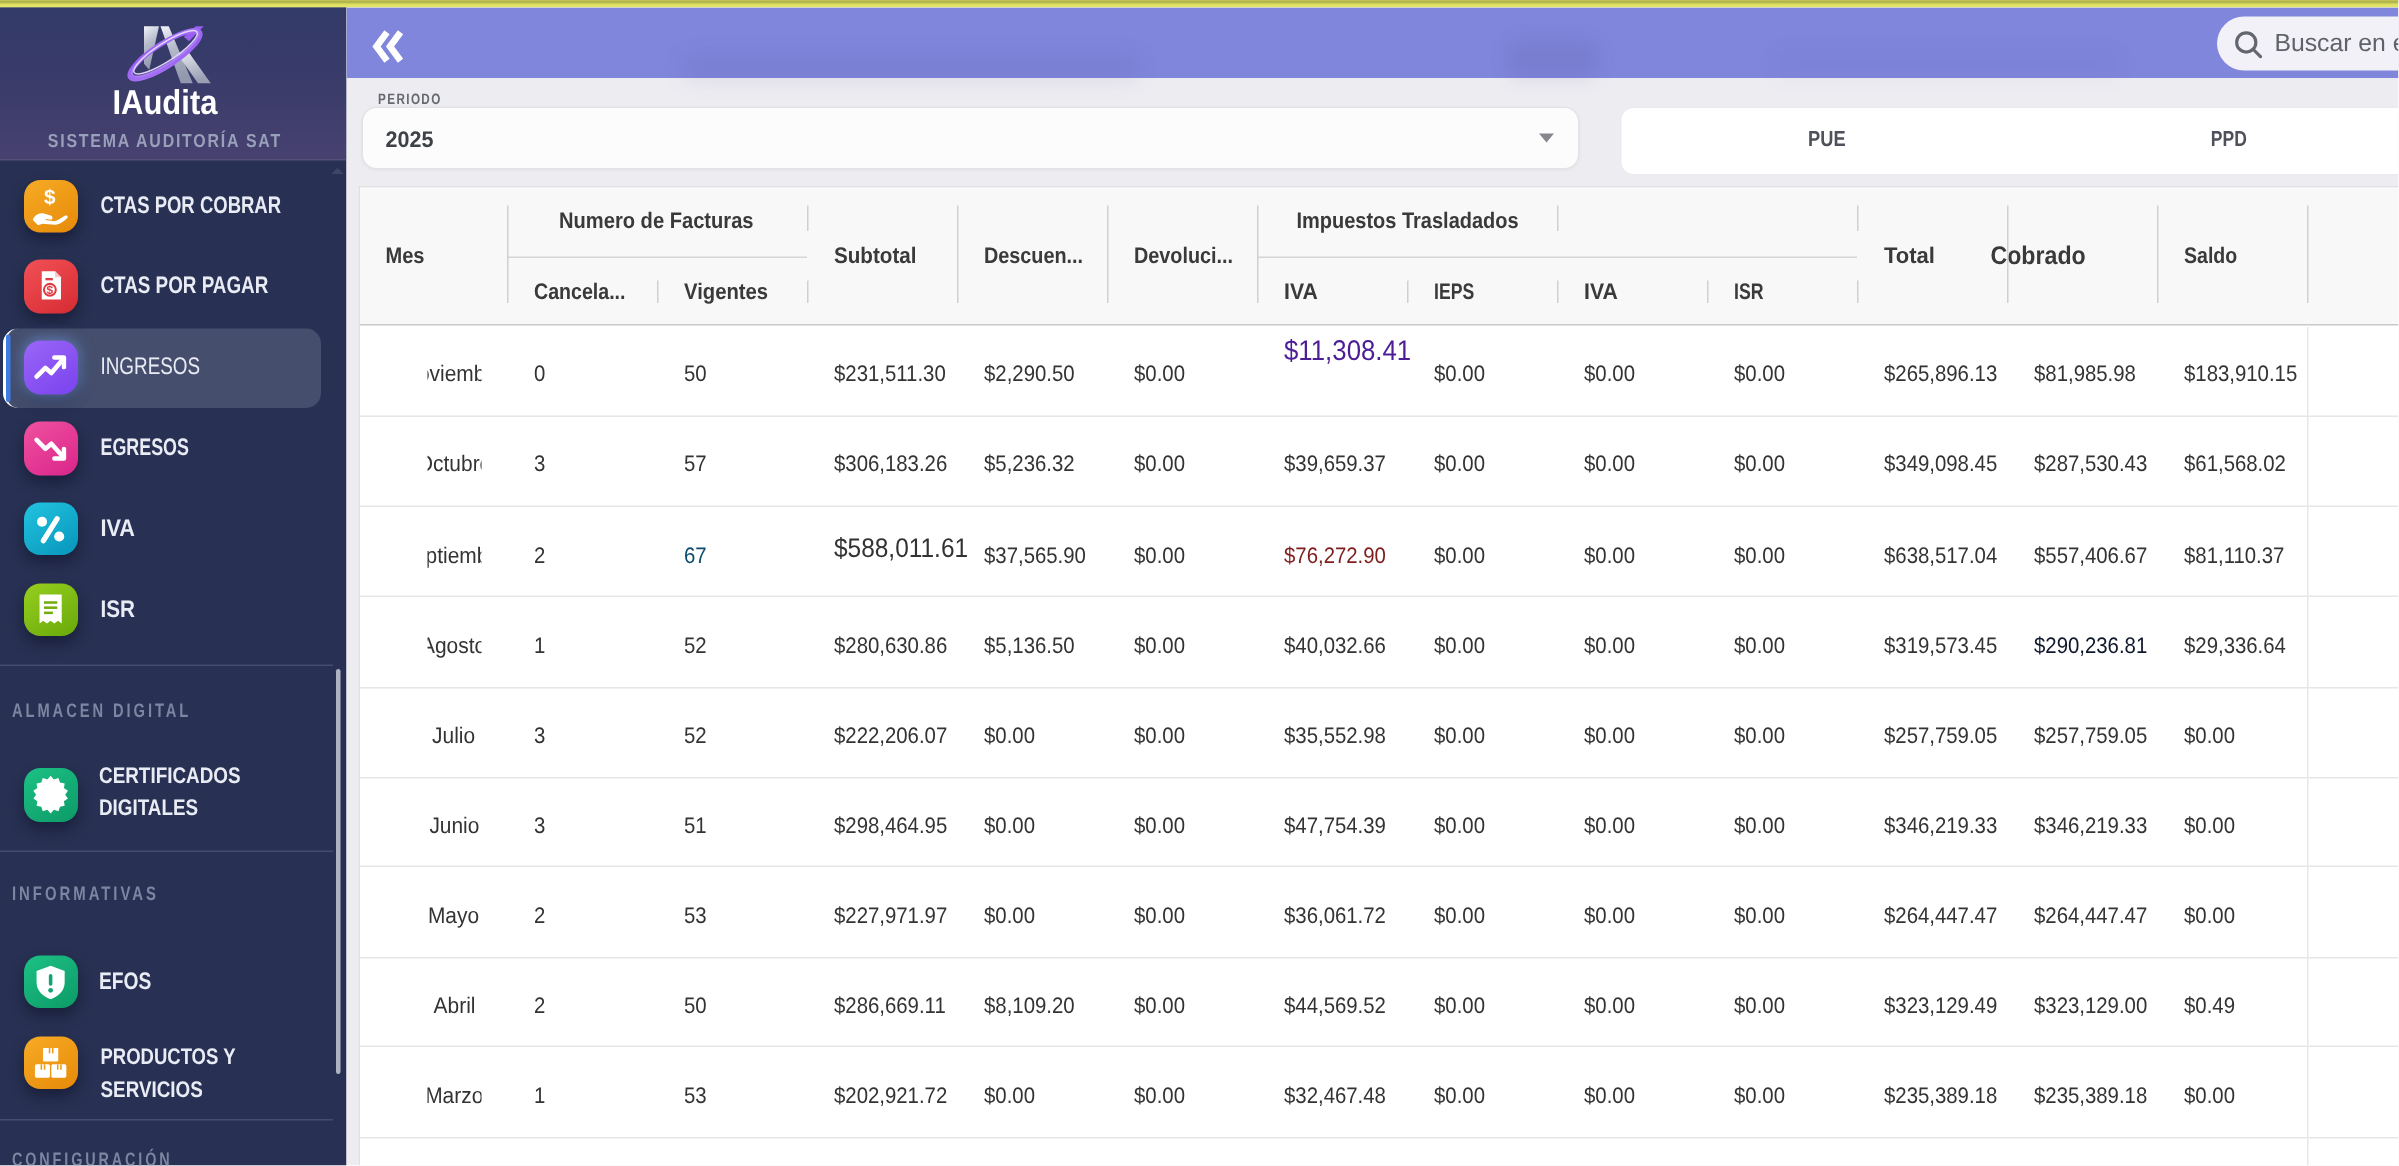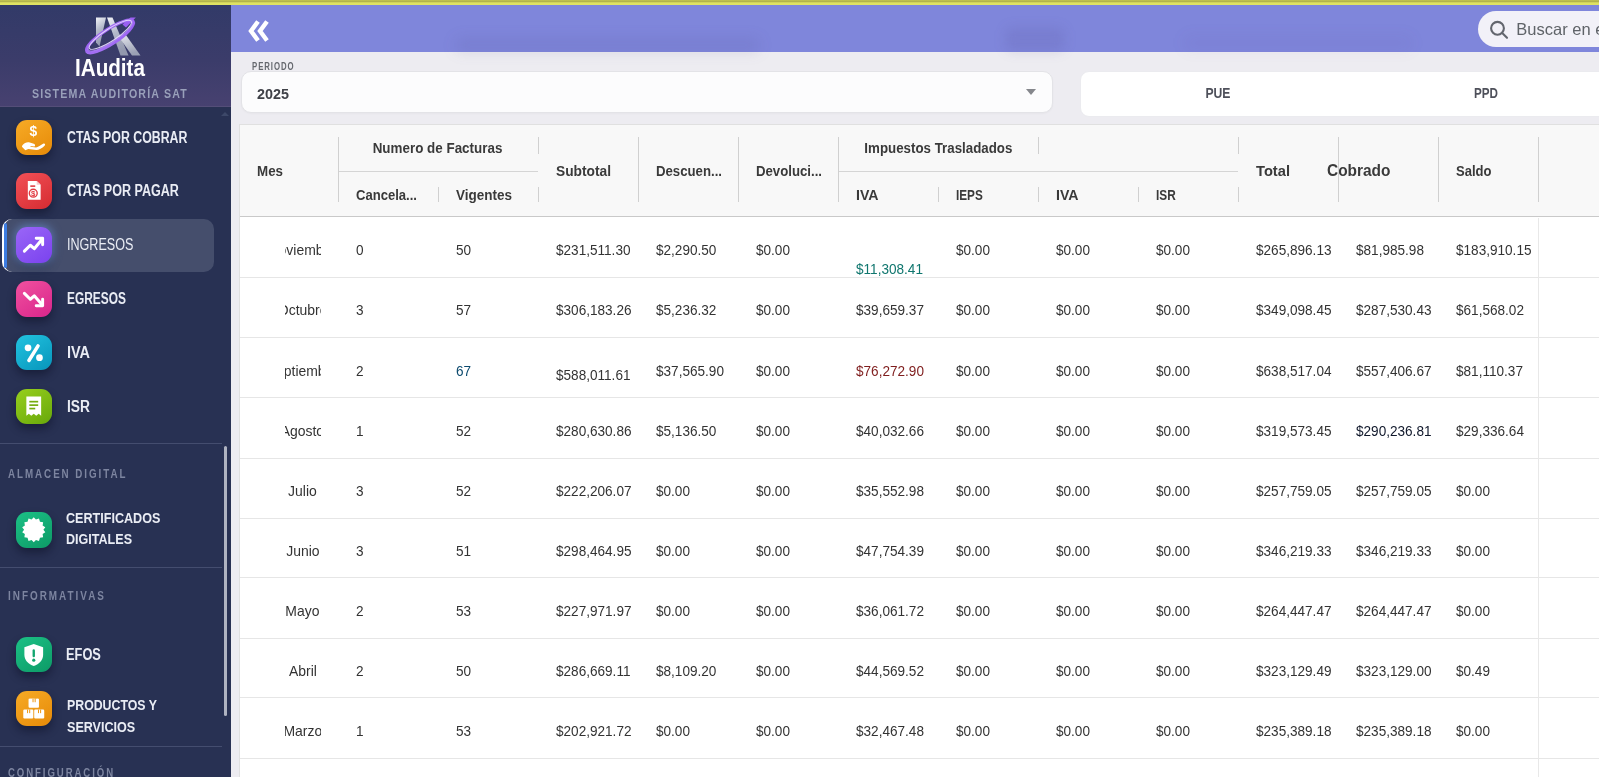--- a/index.html
+++ b/index.html
@@ -195,21 +195,21 @@
 <div class="abs" style="left:0;top:633.0px;width:1360.1px;height:1px;background:#e6e6e6"></div>
 <div class="abs" style="left:1298.1px;top:93px;width:1px;height:560.5px;background:#e8e8e8"></div>
 <div class="abs" style="left:44.7px;top:116.8px;width:36px;height:18px;line-height:18px;overflow:hidden;display:flex;justify-content:center;font-size:15px;color:#333">
           <span class="tx" style="transform:scaleX(0.93);transform-origin:center center">Noviembre</span>
         </div>
 <div class="abs" style="left:116.1px;top:116.8px;height:18px;line-height:18px;font-size:15px;color:#333"><span class="tx" style="transform:scaleX(0.905);transform-origin:left center">0</span></div>
 <div class="abs" style="left:216.1px;top:116.8px;height:18px;line-height:18px;font-size:15px;color:#333"><span class="tx" style="transform:scaleX(0.905);transform-origin:left center">50</span></div>
 <div class="abs" style="left:316.1px;top:116.8px;height:18px;line-height:18px;font-size:15px;color:#333"><span class="tx" style="transform:scaleX(0.905);transform-origin:left center">$231,511.30</span></div>
 <div class="abs" style="left:416.1px;top:116.8px;height:18px;line-height:18px;font-size:15px;color:#333"><span class="tx" style="transform:scaleX(0.905);transform-origin:left center">$2,290.50</span></div>
 <div class="abs" style="left:516.1px;top:116.8px;height:18px;line-height:18px;font-size:15px;color:#333"><span class="tx" style="transform:scaleX(0.905);transform-origin:left center">$0.00</span></div>
-<div class="abs" style="left:616.1px;top:135px;height:18px;line-height:18px;font-size:15px;color:#0f766e"><span class="tx" style="transform:scaleX(0.905);transform-origin:left center">$11,308.41</span></div>
+<div class="abs" style="left:616.1px;top:101px;height:18px;line-height:18px;font-size:19px;color:#4c1d95"><span class="tx" style="transform:scaleX(0.905);transform-origin:left center">$11,308.41</span></div>
 <div class="abs" style="left:716.1px;top:116.8px;height:18px;line-height:18px;font-size:15px;color:#333"><span class="tx" style="transform:scaleX(0.905);transform-origin:left center">$0.00</span></div>
 <div class="abs" style="left:816.1px;top:116.8px;height:18px;line-height:18px;font-size:15px;color:#333"><span class="tx" style="transform:scaleX(0.905);transform-origin:left center">$0.00</span></div>
 <div class="abs" style="left:916.1px;top:116.8px;height:18px;line-height:18px;font-size:15px;color:#333"><span class="tx" style="transform:scaleX(0.905);transform-origin:left center">$0.00</span></div>
 <div class="abs" style="left:1016.1px;top:116.8px;height:18px;line-height:18px;font-size:15px;color:#333"><span class="tx" style="transform:scaleX(0.905);transform-origin:left center">$265,896.13</span></div>
 <div class="abs" style="left:1116.1px;top:116.8px;height:18px;line-height:18px;font-size:15px;color:#333"><span class="tx" style="transform:scaleX(0.905);transform-origin:left center">$81,985.98</span></div>
 <div class="abs" style="left:1216.1px;top:116.8px;height:18px;line-height:18px;font-size:15px;color:#333"><span class="tx" style="transform:scaleX(0.905);transform-origin:left center">$183,910.15</span></div>
 <div class="abs" style="left:44.7px;top:176.8px;width:36px;height:18px;line-height:18px;overflow:hidden;display:flex;justify-content:center;font-size:15px;color:#333">
           <span class="tx" style="transform:scaleX(0.93);transform-origin:center center">Octubre</span>
         </div>
 <div class="abs" style="left:116.1px;top:176.8px;height:18px;line-height:18px;font-size:15px;color:#333"><span class="tx" style="transform:scaleX(0.905);transform-origin:left center">3</span></div>
@@ -222,21 +222,21 @@
 <div class="abs" style="left:816.1px;top:176.8px;height:18px;line-height:18px;font-size:15px;color:#333"><span class="tx" style="transform:scaleX(0.905);transform-origin:left center">$0.00</span></div>
 <div class="abs" style="left:916.1px;top:176.8px;height:18px;line-height:18px;font-size:15px;color:#333"><span class="tx" style="transform:scaleX(0.905);transform-origin:left center">$0.00</span></div>
 <div class="abs" style="left:1016.1px;top:176.8px;height:18px;line-height:18px;font-size:15px;color:#333"><span class="tx" style="transform:scaleX(0.905);transform-origin:left center">$349,098.45</span></div>
 <div class="abs" style="left:1116.1px;top:176.8px;height:18px;line-height:18px;font-size:15px;color:#333"><span class="tx" style="transform:scaleX(0.905);transform-origin:left center">$287,530.43</span></div>
 <div class="abs" style="left:1216.1px;top:176.8px;height:18px;line-height:18px;font-size:15px;color:#333"><span class="tx" style="transform:scaleX(0.905);transform-origin:left center">$61,568.02</span></div>
 <div class="abs" style="left:44.7px;top:237.0px;width:36px;height:18px;line-height:18px;overflow:hidden;display:flex;justify-content:center;font-size:15px;color:#333">
           <span class="tx" style="transform:scaleX(0.93);transform-origin:center center">Septiembre</span>
         </div>
 <div class="abs" style="left:116.1px;top:237.0px;height:18px;line-height:18px;font-size:15px;color:#333"><span class="tx" style="transform:scaleX(0.905);transform-origin:left center">2</span></div>
 <div class="abs" style="left:216.1px;top:237.0px;height:18px;line-height:18px;font-size:15px;color:#0c4a6e"><span class="tx" style="transform:scaleX(0.905);transform-origin:left center">67</span></div>
-<div class="abs" style="left:316.1px;top:241px;height:18px;line-height:18px;font-size:15px;color:#333"><span class="tx" style="transform:scaleX(0.905);transform-origin:left center">$588,011.61</span></div>
+<div class="abs" style="left:316.1px;top:231px;height:18px;line-height:18px;font-size:18px;color:#333"><span class="tx" style="transform:scaleX(0.905);transform-origin:left center">$588,011.61</span></div>
 <div class="abs" style="left:416.1px;top:237.0px;height:18px;line-height:18px;font-size:15px;color:#333"><span class="tx" style="transform:scaleX(0.905);transform-origin:left center">$37,565.90</span></div>
 <div class="abs" style="left:516.1px;top:237.0px;height:18px;line-height:18px;font-size:15px;color:#333"><span class="tx" style="transform:scaleX(0.905);transform-origin:left center">$0.00</span></div>
 <div class="abs" style="left:616.1px;top:237.0px;height:18px;line-height:18px;font-size:15px;color:#7f1d1d"><span class="tx" style="transform:scaleX(0.905);transform-origin:left center">$76,272.90</span></div>
 <div class="abs" style="left:716.1px;top:237.0px;height:18px;line-height:18px;font-size:15px;color:#333"><span class="tx" style="transform:scaleX(0.905);transform-origin:left center">$0.00</span></div>
 <div class="abs" style="left:816.1px;top:237.0px;height:18px;line-height:18px;font-size:15px;color:#333"><span class="tx" style="transform:scaleX(0.905);transform-origin:left center">$0.00</span></div>
 <div class="abs" style="left:916.1px;top:237.0px;height:18px;line-height:18px;font-size:15px;color:#333"><span class="tx" style="transform:scaleX(0.905);transform-origin:left center">$0.00</span></div>
 <div class="abs" style="left:1016.1px;top:237.0px;height:18px;line-height:18px;font-size:15px;color:#333"><span class="tx" style="transform:scaleX(0.905);transform-origin:left center">$638,517.04</span></div>
 <div class="abs" style="left:1116.1px;top:237.0px;height:18px;line-height:18px;font-size:15px;color:#333"><span class="tx" style="transform:scaleX(0.905);transform-origin:left center">$557,406.67</span></div>
 <div class="abs" style="left:1216.1px;top:237.0px;height:18px;line-height:18px;font-size:15px;color:#333"><span class="tx" style="transform:scaleX(0.905);transform-origin:left center">$81,110.37</span></div>
 <div class="abs" style="left:44.7px;top:297.1px;width:36px;height:18px;line-height:18px;overflow:hidden;display:flex;justify-content:center;font-size:15px;color:#333">

